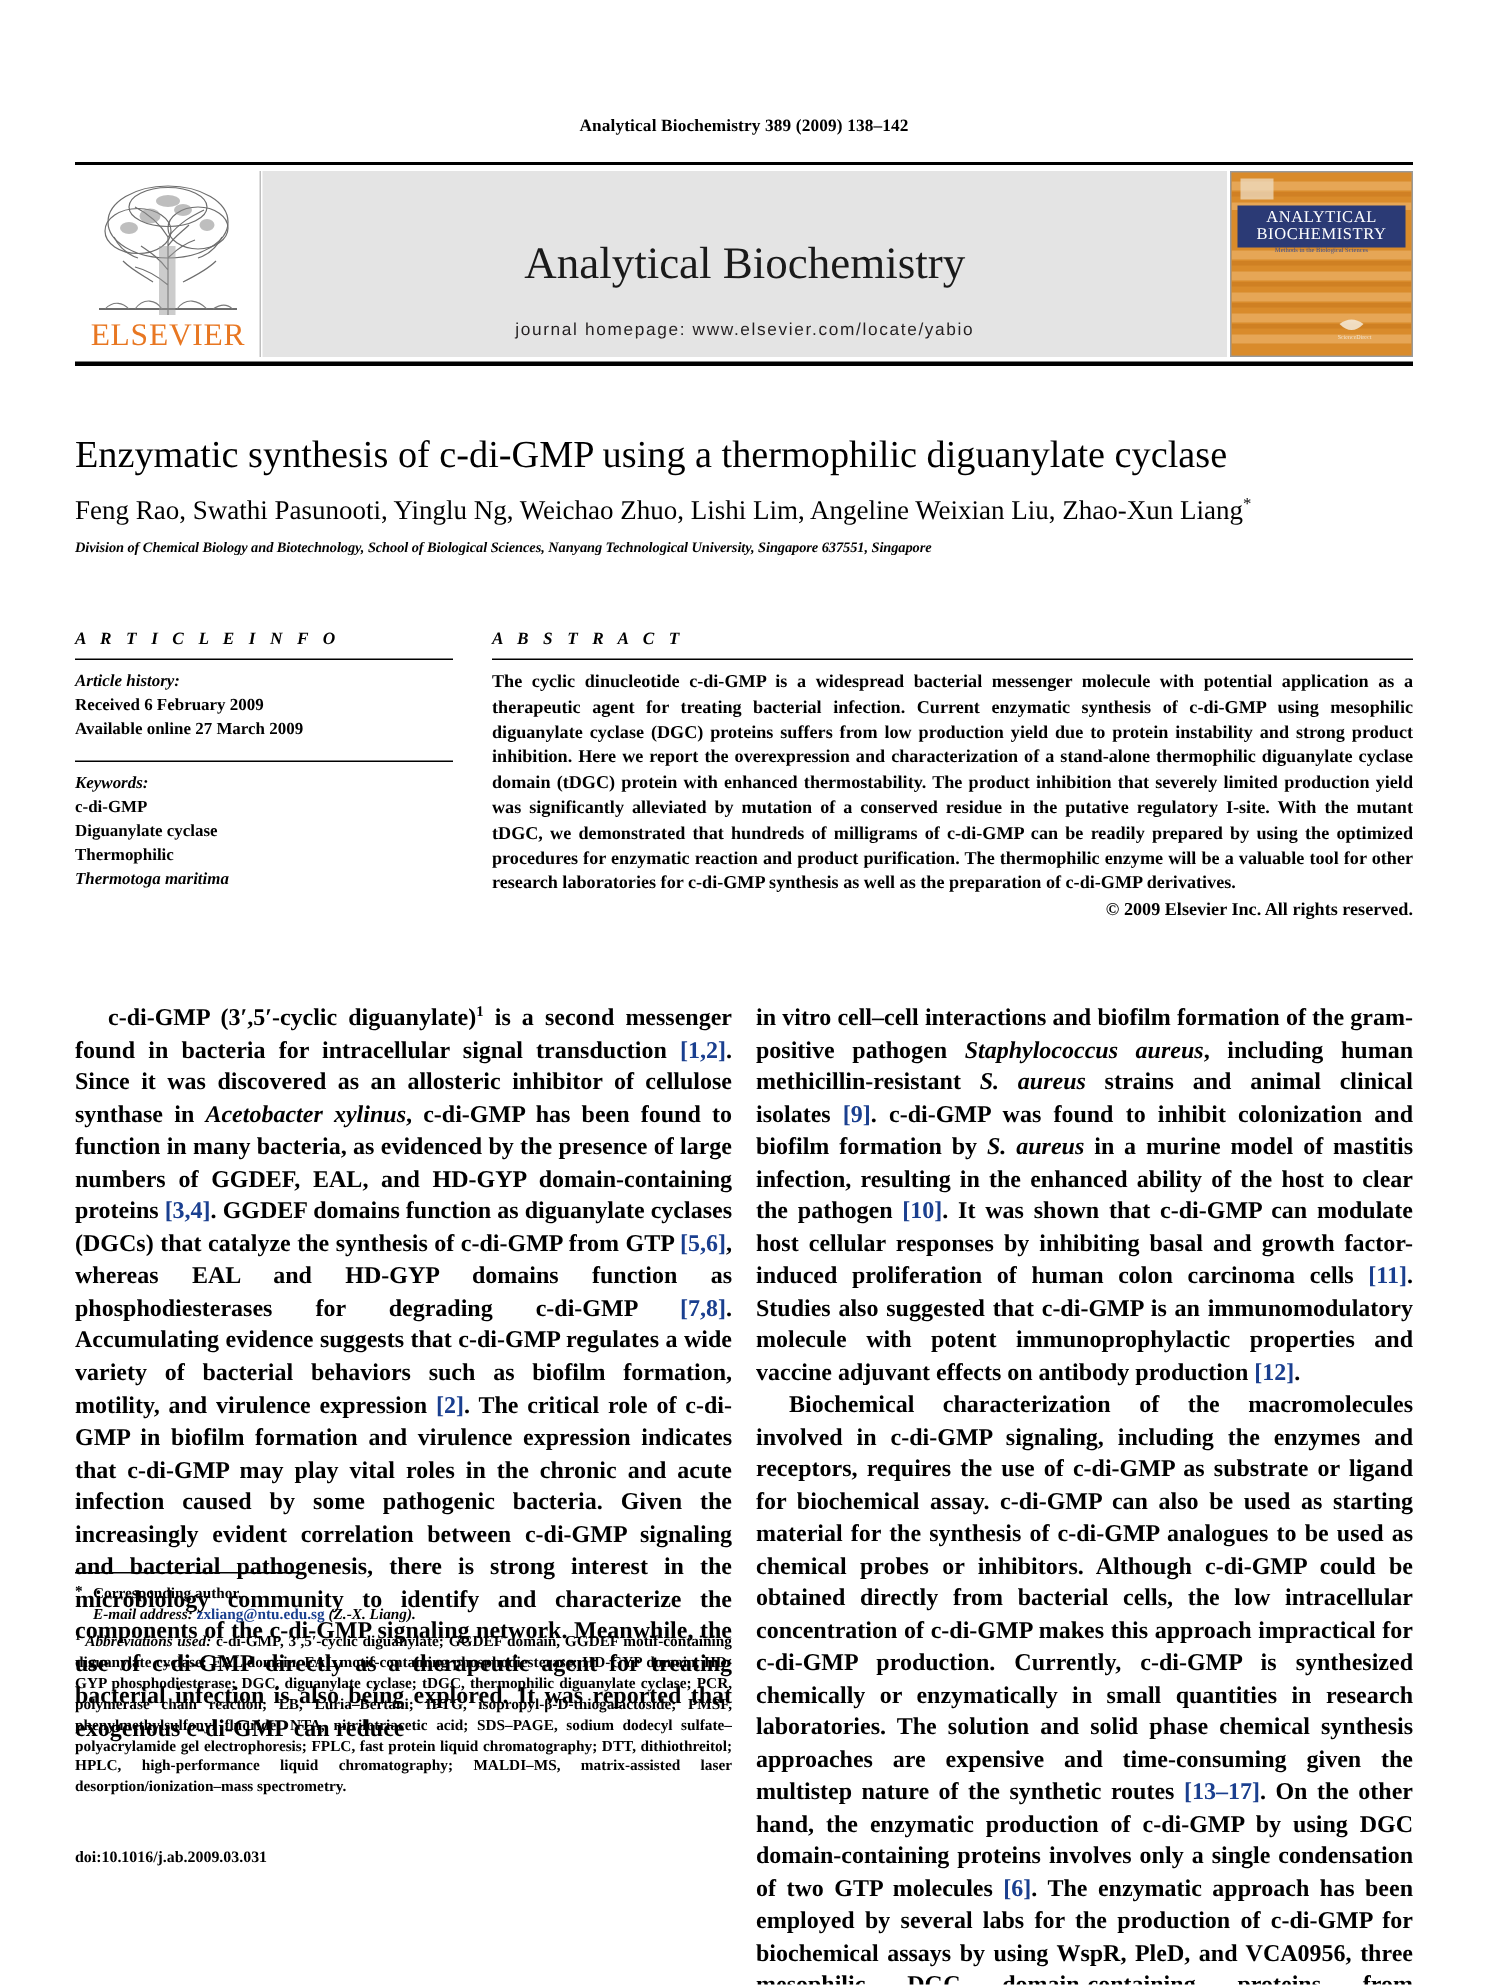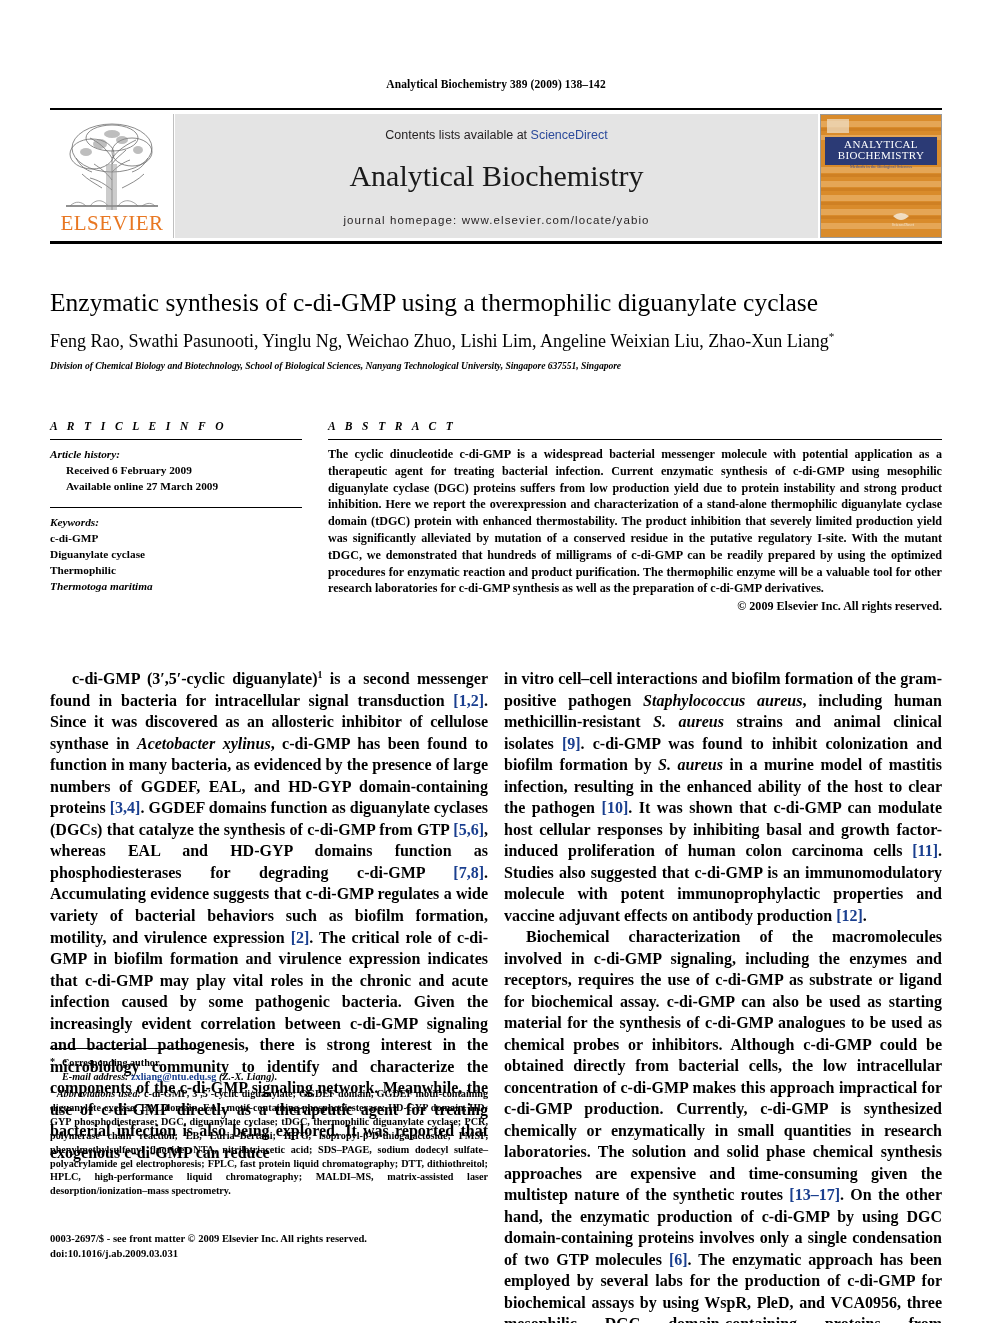--- a/index.html
+++ b/index.html
@@ -181,21 +181,20 @@
   .meta-italic {
     font-style: italic;
     font-weight: bold;
     font-size: 11.3px;
     line-height: 1.42;
   }
   .meta-line {
     font-size: 11.3px;
     font-weight: bold;
     line-height: 1.42;
-    margin-left: 16px;
   }
   .kw-line {
     font-size: 11.3px;
     font-weight: bold;
     line-height: 1.42;
   }
   .kw-italic { font-style: italic; }
   .abstract-body {
     font-size: 12.1px;
     line-height: 1.39;
@@ -294,21 +293,20 @@
           <path d="M10 88 L102 88" stroke="#6d6d6d" stroke-width="1.4" fill="none"></path>
           <g stroke="#7a7a7a" stroke-width="0.7" fill="none">
             <path d="M14 88 C20 82 26 84 30 88 M34 88 C40 80 48 82 52 88 M62 88 C68 80 76 82 82 88 M86 88 C92 84 96 85 99 88"></path>
           </g>
           <rect x="50" y="46" width="11" height="46" fill="#9a9a9a" opacity="0.5"></rect>
         </svg>
         <div class="elsevier-word">ELSEVIER</div>
       </div>
 
       <div class="journal-band">
-        <div class="contents-line"><span>Contents lists available at </span><span class="sciencedirect">ScienceDirect</span></div>
         <div class="journal-name">Analytical Biochemistry</div>
         <div class="homepage-line">journal homepage: www.elsevier.com/locate/yabio</div>
       </div>
 
       <div class="cover-thumb">
         <svg width="120" height="122" viewBox="0 0 120 122">
           <rect x="0" y="0" width="120" height="122" fill="#d98b2b"></rect>
           <g fill="#e8ab5e" opacity="0.85">
             <rect x="0" y="6" width="120" height="6"></rect>
             <rect x="0" y="20" width="120" height="5"></rect>
@@ -376,17 +374,16 @@
   </div>
 
   <div class="footnotes">
     <div class="fn-rule"></div>
     <div class="fn fn-corr"><span class="fn-star">*</span><span>Corresponding author.</span></div>
     <div class="fn fn-email"><span class="email-label">E-mail address:</span> <span class="fn-mail-link">zxliang@ntu.edu.sg</span><span> (Z.-X. Liang).</span></div>
     <div class="fn fn-abbrev"><span class="fn-sup">1</span> <span class="it">Abbreviations used:</span><span> c-di-GMP, 3′,5′-cyclic diguanylate; GGDEF domain, GGDEF motif-containing diguanylate cyclase; EAL domain, EAL motif-containing phosphodiesterase; HD-GYP domain, HD-GYP phosphodiesterase; DGC, diguanylate cyclase; tDGC, thermophilic diguanylate cyclase; PCR, polymerase chain reaction; LB, Luria–Bertani; IPTG, isopropyl-β-D-thiogalactoside; PMSF, phenylmethylsulfonyl fluoride; NTA, nitrilotriacetic acid; SDS–PAGE, sodium dodecyl sulfate–polyacrylamide gel electrophoresis; FPLC, fast protein liquid chromatography; DTT, dithiothreitol; HPLC, high-performance liquid chromatography; MALDI–MS, matrix-assisted laser desorption/ionization–mass spectrometry.</span></div>
   </div>
 
   <div class="footer-issn">
-    <div>0003-2697/$ - see front matter © 2009 Elsevier Inc. All rights reserved.</div>
     <div>doi:10.1016/j.ab.2009.03.031</div>
   </div>
 
 </div>
 
 </body></html>

